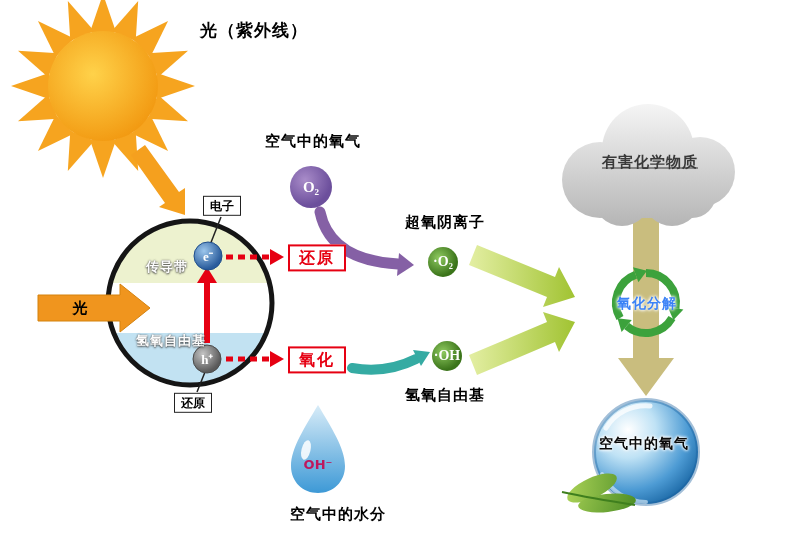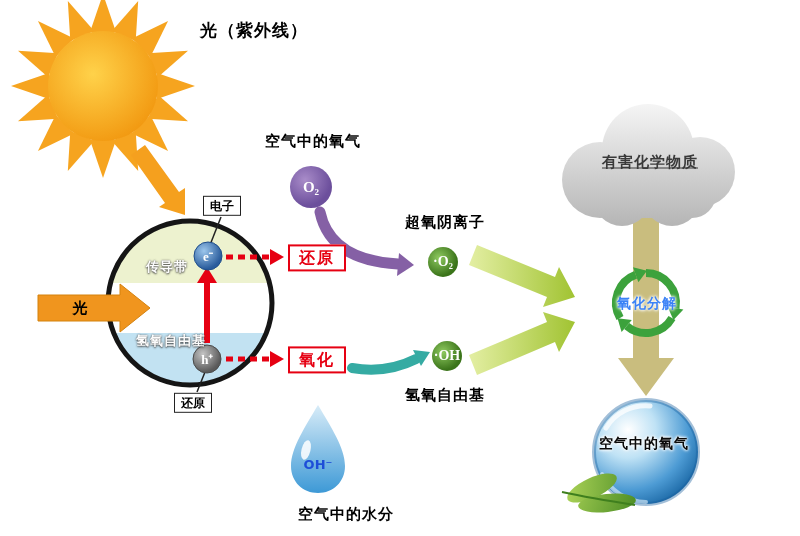--- a/index.html
+++ b/index.html
@@ -12,21 +12,21 @@
   .t17 { font-size:17px; letter-spacing:1px; }
   .t16 { font-size:15px; letter-spacing:1px; }
   .t15 { font-size:15px; }
   .band-label { font-size:13px; color:#fdfdfd; letter-spacing:1px;
                 text-shadow:0 1px 2px rgba(70,70,70,.95), 0 0 2px rgba(70,70,70,.8);margin-left:24px; }
   .cloud-label { font-size:15px; color:#3a3a3a; letter-spacing:1px;text-decoration:underline; }
   .sym { color:#ffffff;font-family:Liberation Serif, serif; }
   .sym13 { font-size:13px; }
   .sym15 { font-size:15px; }
   .sym9 { font-size:14px; }
-  .oh-ion { font-size:13px; color:#1d4ed8; }
+  .oh-ion { font-size:13px; color:#be185d; }
   .tagbox { position:absolute; transform:translate(-50%,-50%); z-index:2;
             background:#ffffff; border:1.5px solid #222; font-size:12px; font-weight:bold;
             padding:2px 6px; white-space:nowrap; line-height:1.2; }
   .redbox { position:absolute; transform:translate(-50%,-50%); z-index:2;
             background:#ffffff; border:2.5px solid #E60012; color:#E60012;
             font-size:16px; font-weight:bold; padding:2px 9px; letter-spacing:2px;
             white-space:nowrap; line-height:1.2; }
   .halo-green { font-size:14px; color:#3b82f6; letter-spacing:1px;
                 text-shadow:0 0 3px #fff,0 0 3px #fff,0 0 4px #fff; }
   .halo-dark { font-size:14px; color:#0a0a0a; letter-spacing:1px;
@@ -236,20 +236,20 @@
   <span class="lbl t16" style="left:313px;top:141px">空气中的氧气</span>
   <span class="lbl sym sym15" style="left:311px;top:187px">O₂</span>
 
   <span class="lbl t16" style="left:445px;top:222px">超氧阴离子</span>
   <span class="lbl sym sym9" style="left:443px;top:262px">·O₂</span>
 
   <span class="lbl t16" style="left:445px;top:395px">氢氧自由基</span>
   <span class="lbl sym sym9" style="left:447px;top:356px">·OH</span>
 
   <span class="lbl oh-ion" style="left:318px;top:464px">OH⁻</span>
-  <span class="lbl t16" style="left:346px;top:514px">空气中的水分</span>
+  <span class="lbl t16" style="left:338px;top:514px">空气中的水分</span>
 
   <span class="lbl cloud-label" style="left:650px;top:162px">有害化学物质</span>
 
   <span class="lbl halo-green" style="left:647px;top:303px">氧化分解</span>
 
   <span class="lbl halo-dark" style="left:644px;top:443px">空气中的氧气</span>
 </div>
 
 </body></html>

